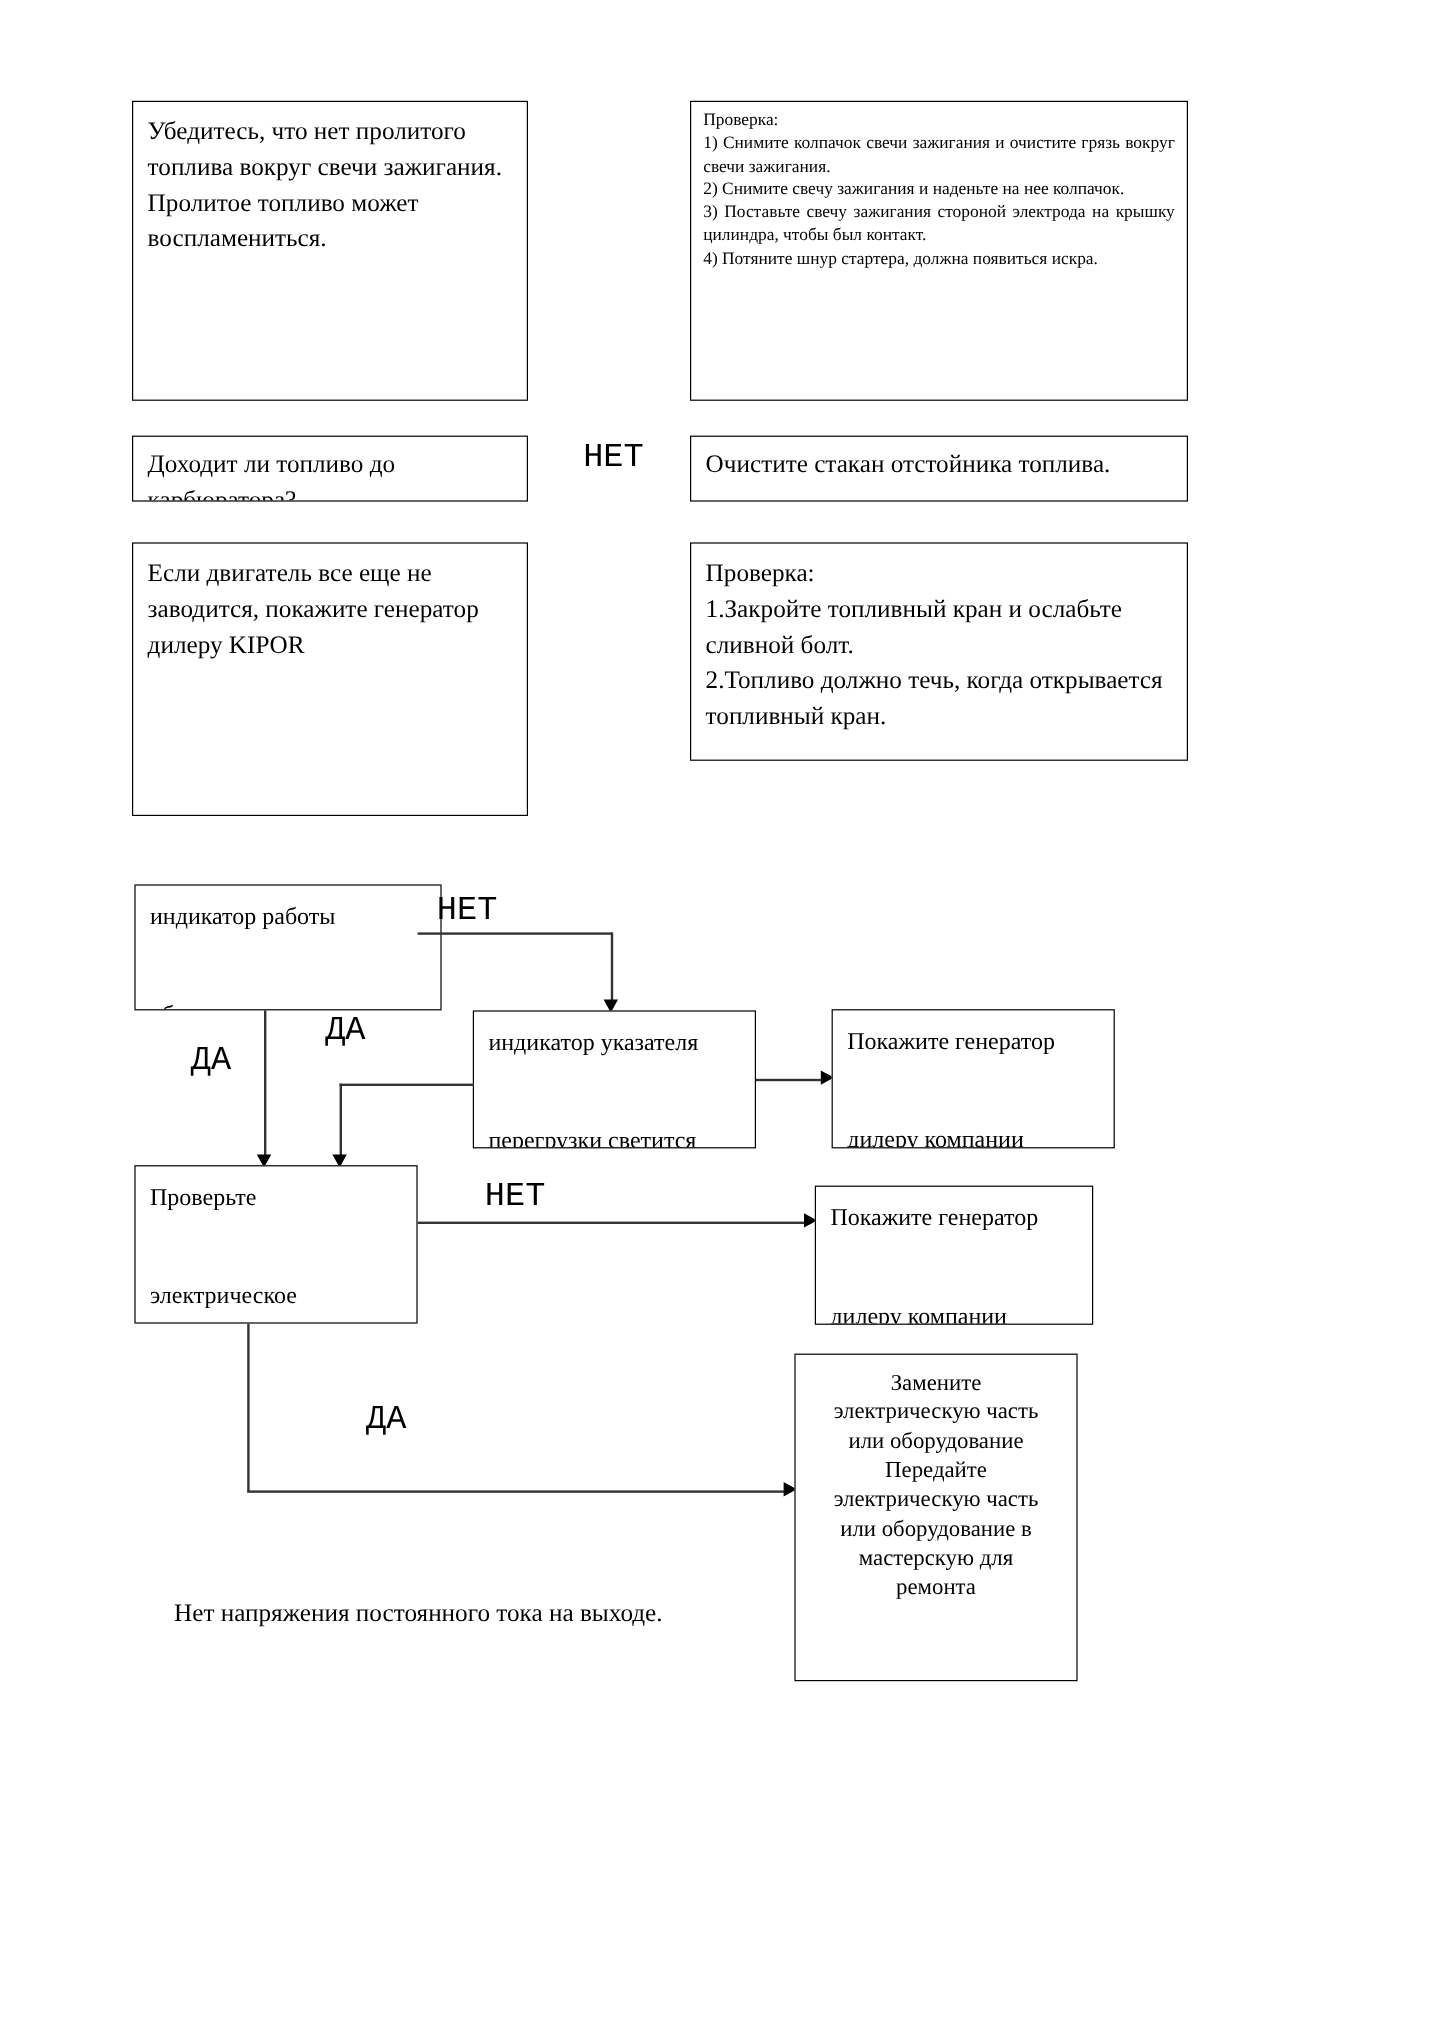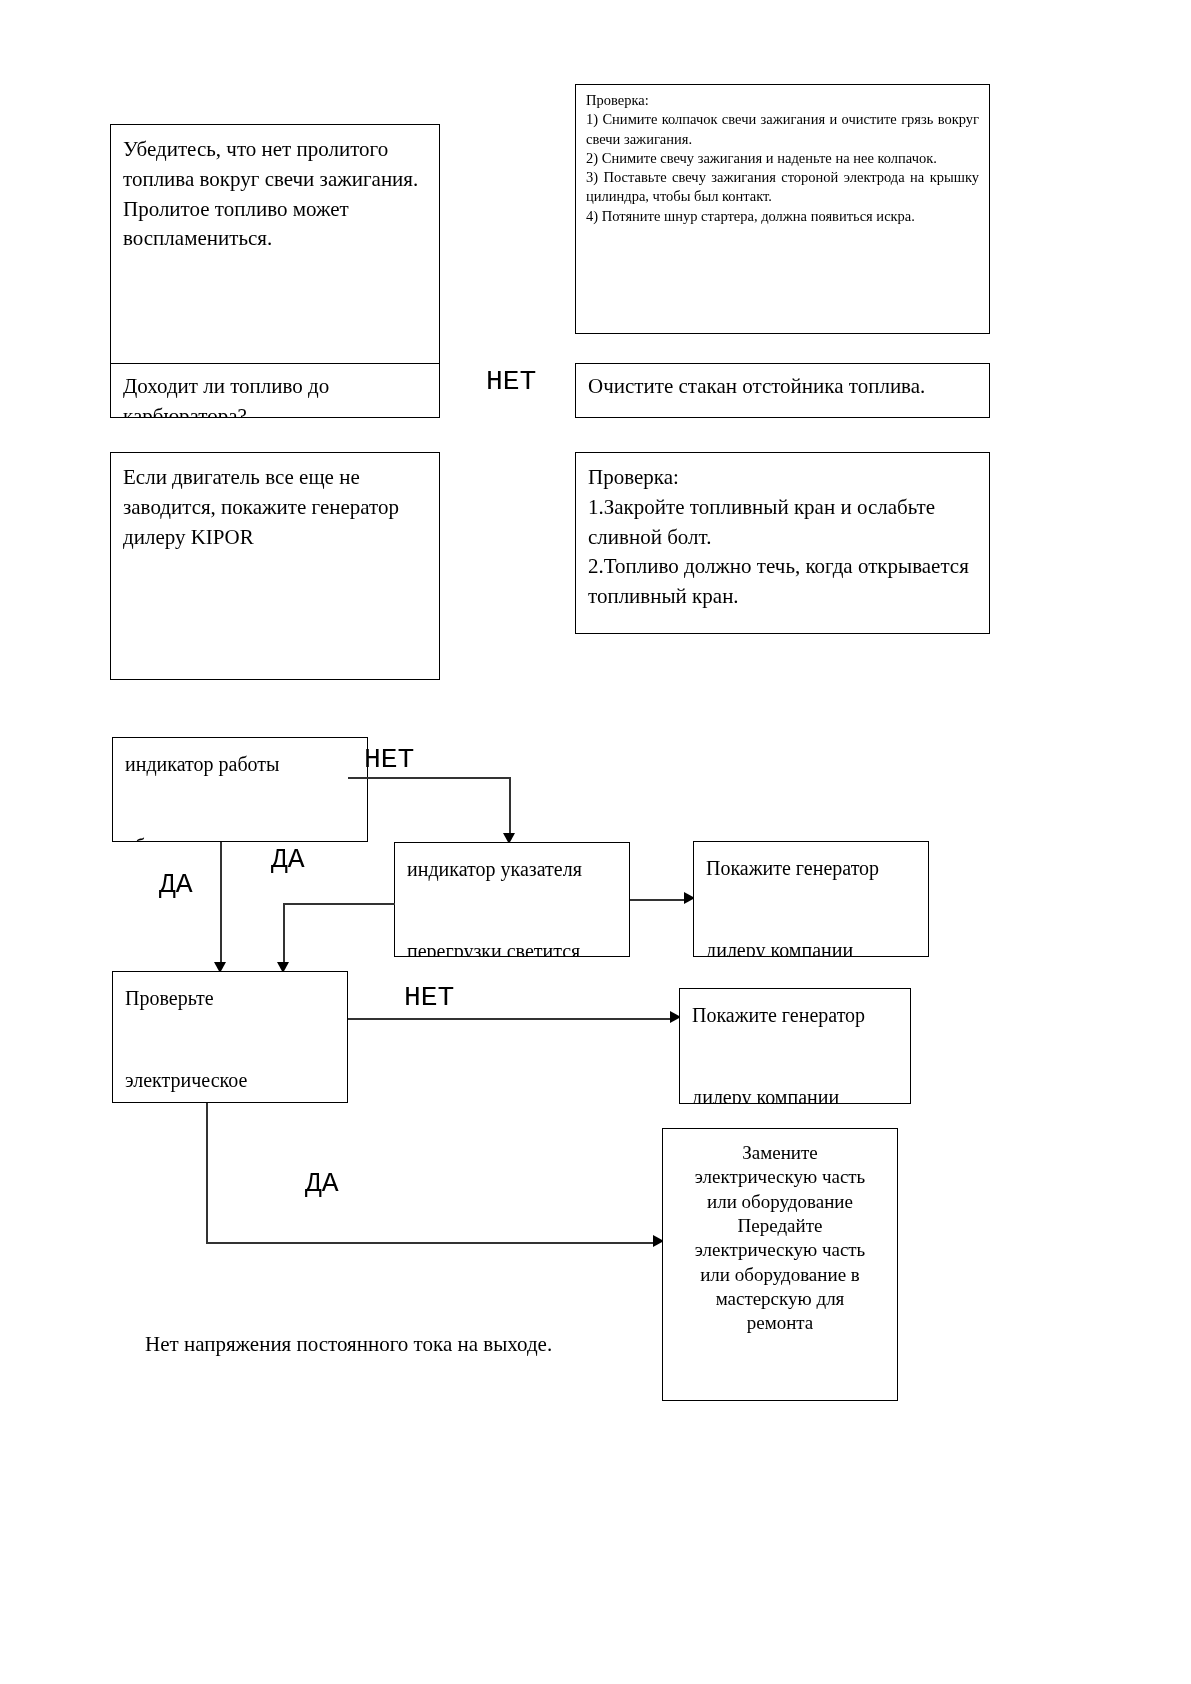--- a/index.html
+++ b/index.html
@@ -104,21 +104,21 @@
     position: absolute;
     font-size: 21px;
     white-space: nowrap;
   }
 </style>
 </head>
 <body>
 
 <div class="page">
 
-  <div class="box" style="left:110px; top:84px; width:330px; height:250px;margin-top:40px;">
+  <div class="box" style="left:110px; top:84px; width:330px; height:250px;">
     <div class="box-inner">
       <div class="big-text">Убедитесь, что нет пролитого топлива вокруг свечи зажигания. Пролитое топливо может воспламениться.</div>
     </div>
   </div>
 
   <div class="box" style="left:575px; top:84px; width:415px; height:250px;">
     <div class="box-inner" style="padding:6px 10px 0 10px;">
       <div class="small-text">Проверка:
 1) Снимите колпачок свечи зажигания и очистите грязь вокруг свечи зажигания.
 2) Снимите  свечу зажигания и наденьте на нее колпачок.

